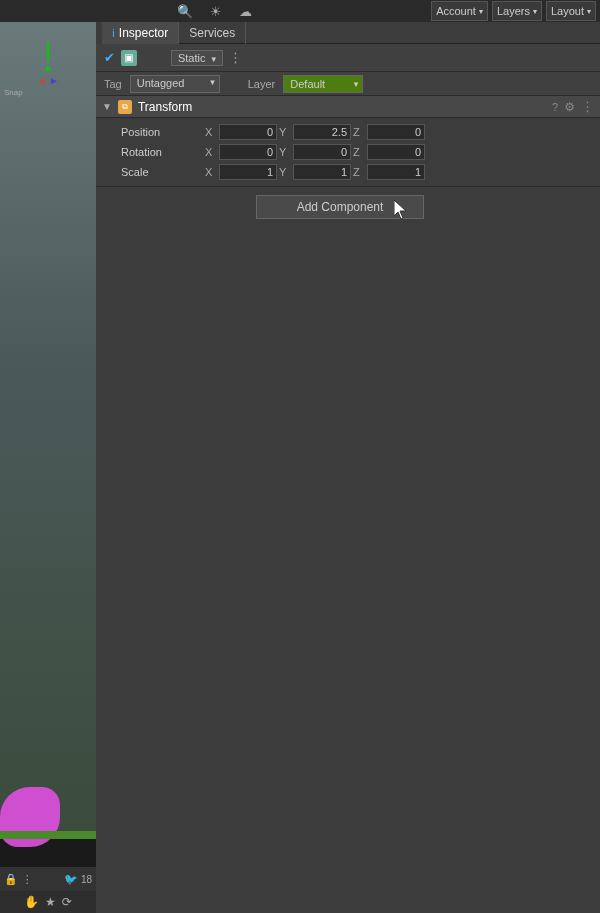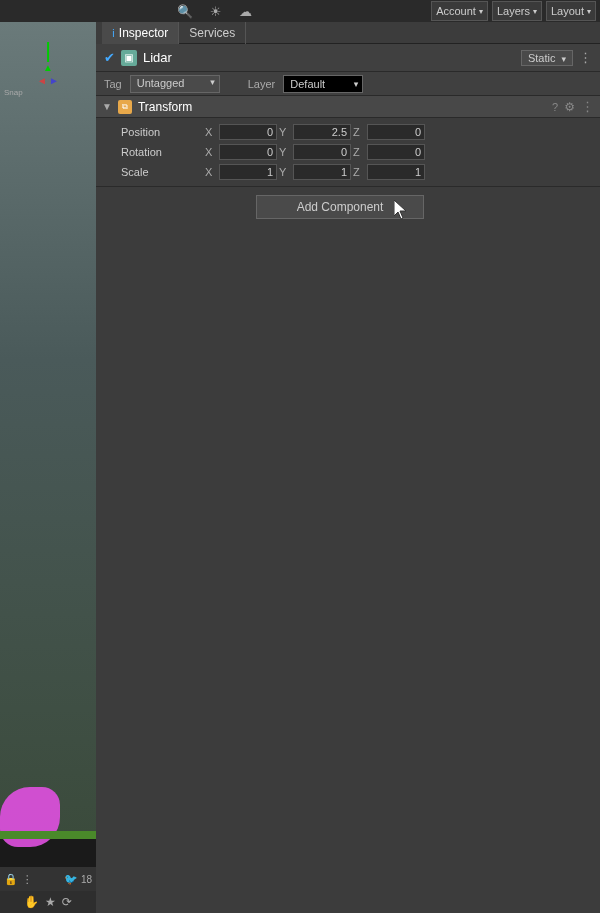--- a/index.html
+++ b/index.html
@@ -143,21 +143,21 @@
       min-width: 90px;
     }
     .tag-dropdown::after {
       content: '▾';
       position: absolute;
       right: 4px;
       font-size: 9px;
     }
     .layer-label { color: #aaa; font-size: 11px; margin-left: 20px; }
     .layer-dropdown {
-      background: #000000;
+      background: #4d7c0f;
       border: 1px solid #666;
       color: #ccc;
       font-size: 11px;
       padding: 1px 20px 1px 6px;
       height: 18px;
       cursor: pointer;
       position: relative;
       display: flex;
       align-items: center;
       min-width: 80px;
@@ -407,21 +407,20 @@
       </div>
       <div class="tab">
         <span>Services</span>
       </div>
 
     </div>
 
     <div class="obj-header">
       <span class="check">✔</span>
       <div class="obj-icon">▣</div>
-      <span class="obj-name">Lidar</span>
       <span class="static-badge">
         <span>Static</span>
         <span style="font-size:9px;margin-left:3px;">▾</span>
       </span>
       <span class="obj-menu">⋮</span>
     </div>
 
     <div class="tag-layer-row">
       <span class="tag-label">Tag</span>
       <div class="tag-dropdown">

